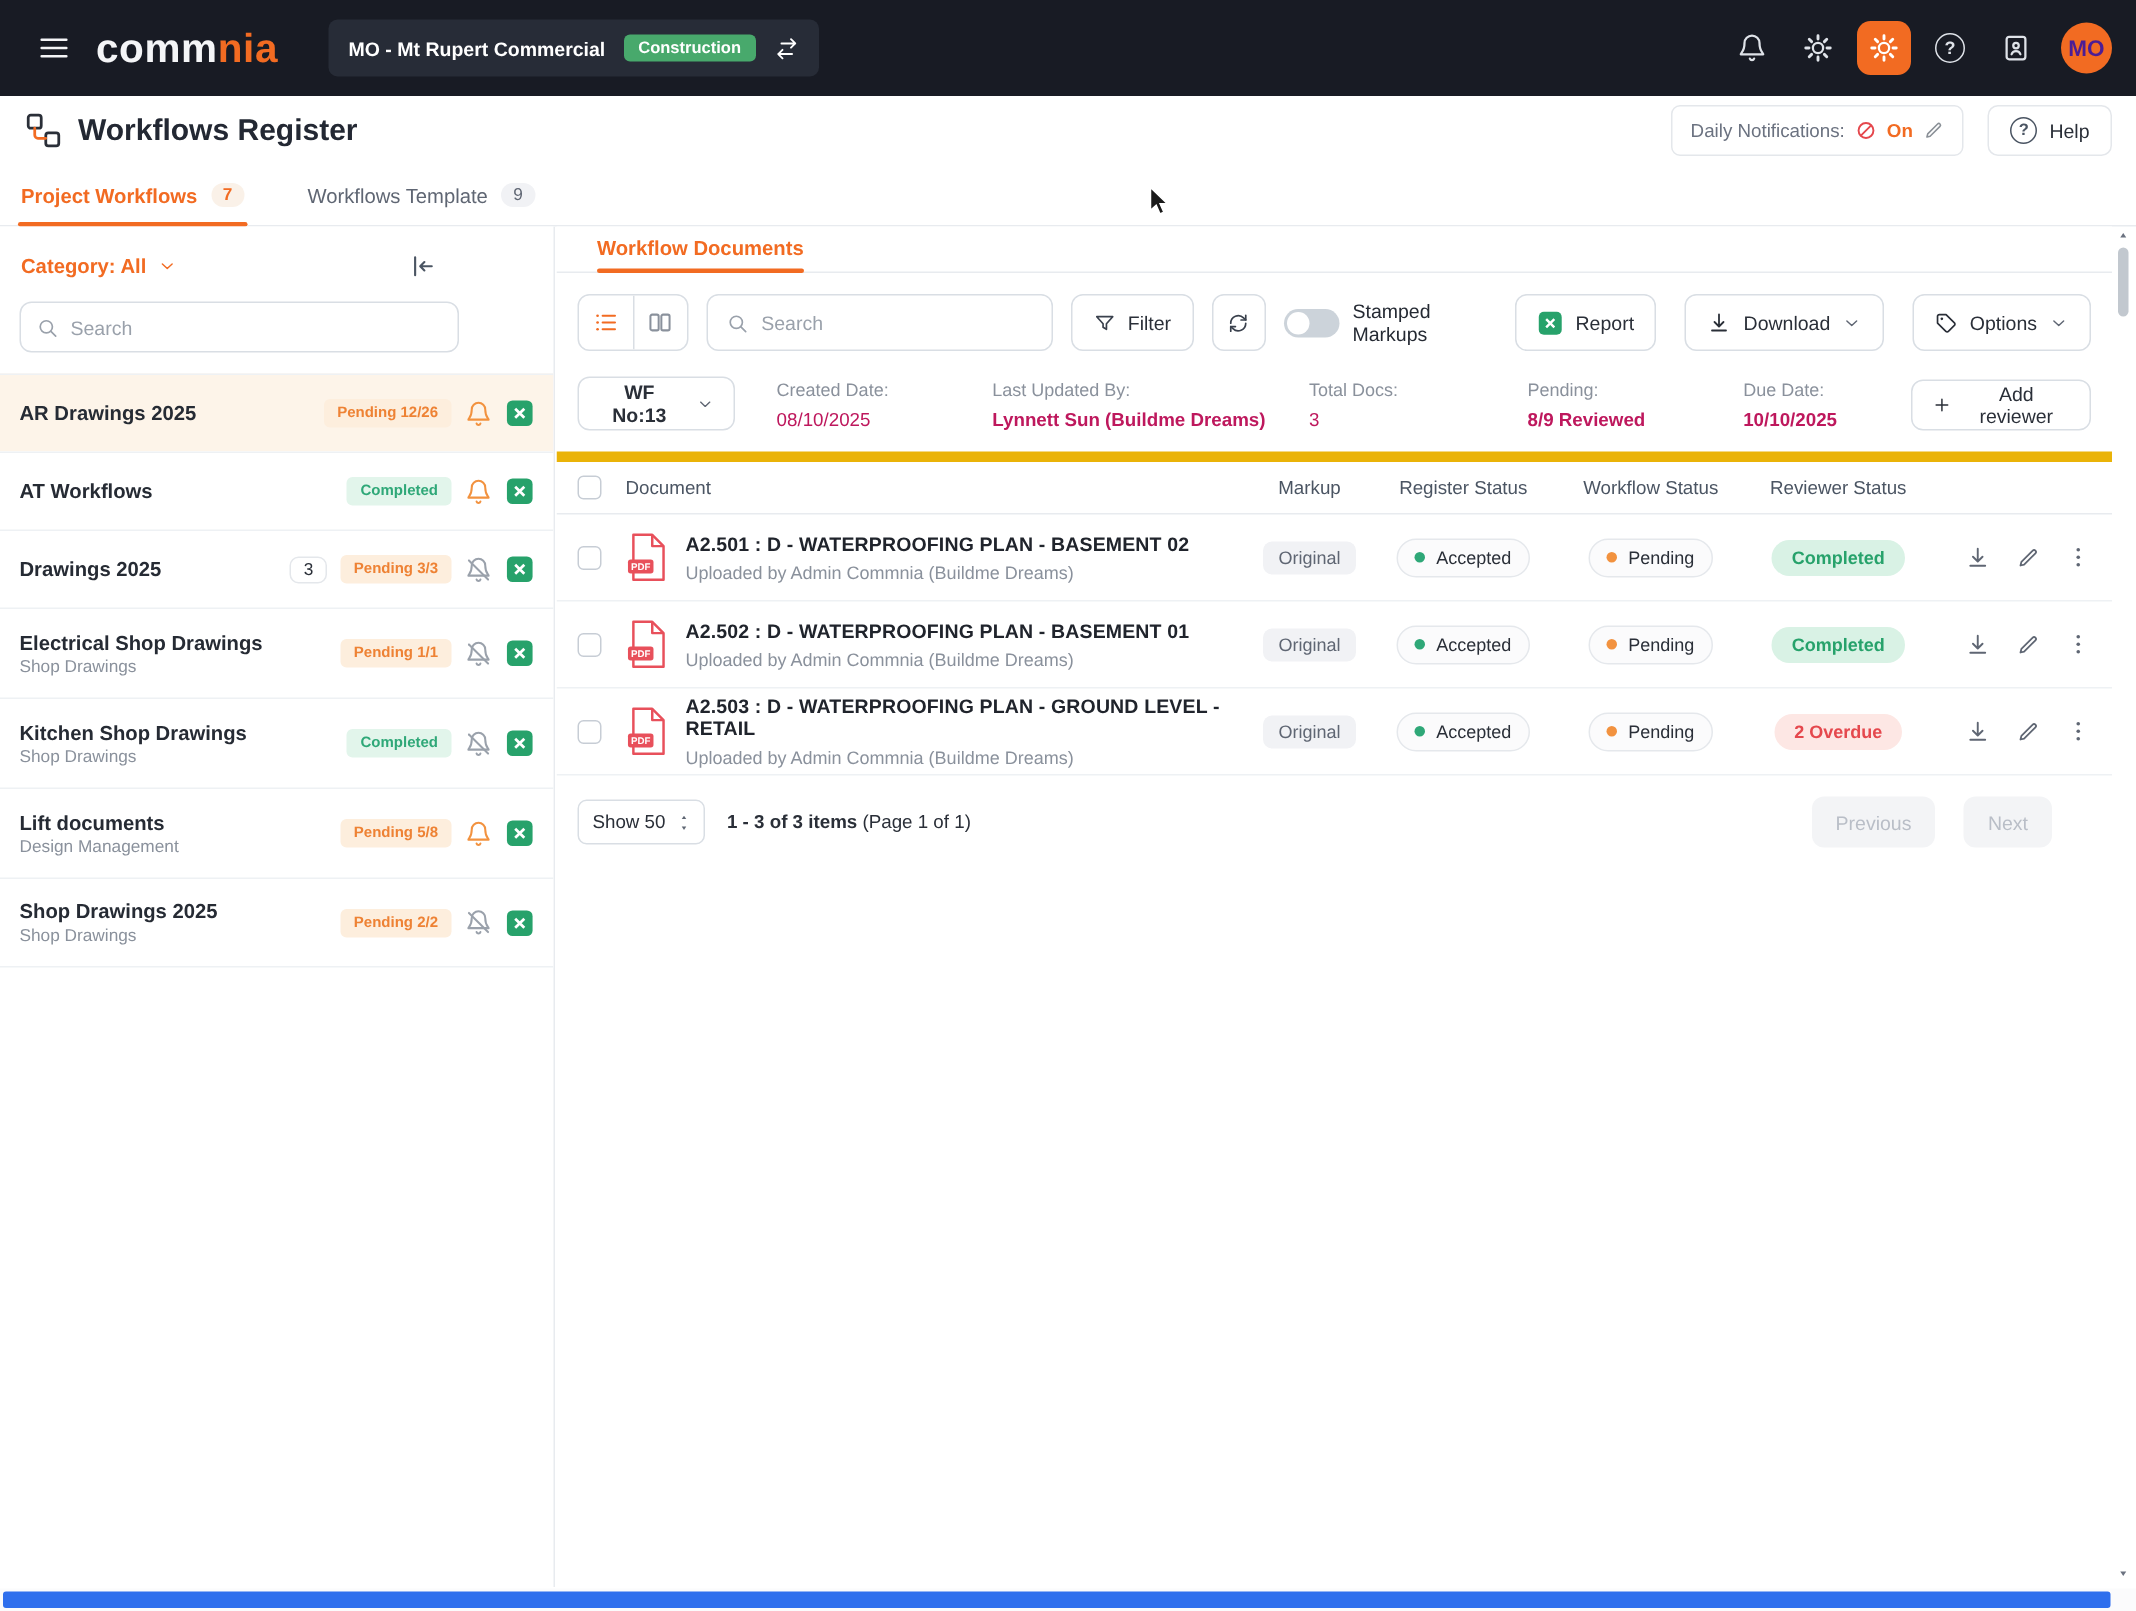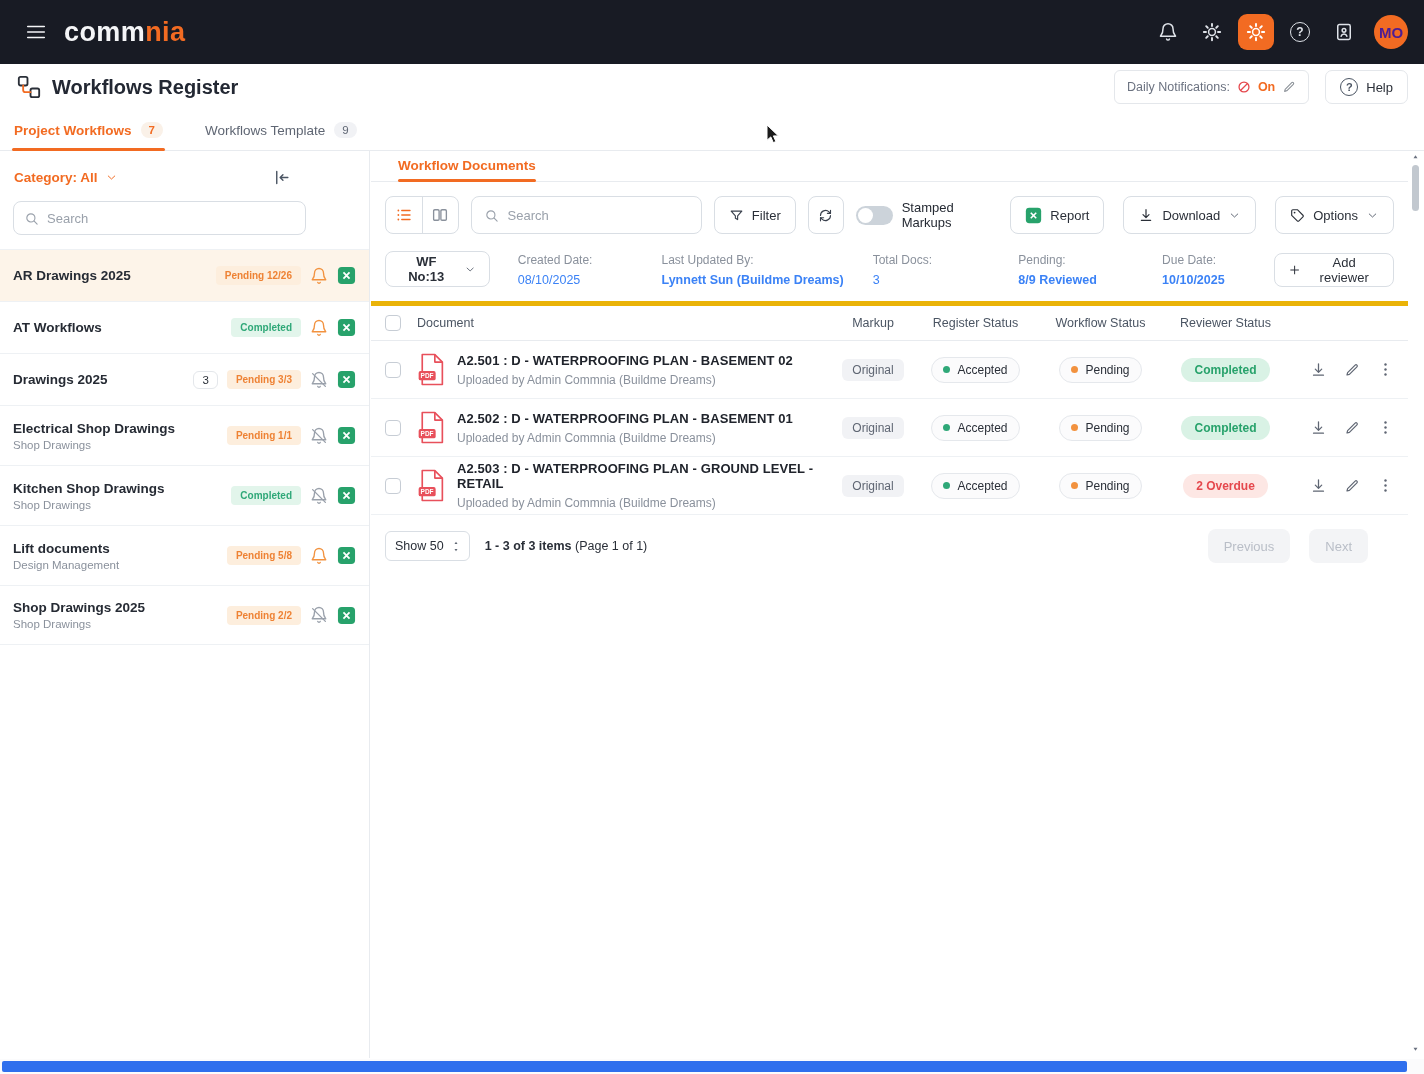--- a/index.html
+++ b/index.html
@@ -79,25 +79,25 @@
   .search input::placeholder{color:#9aa1ab}
   .btn{height:38px;border:1px solid #d9dee4;border-radius:8px;display:flex;align-items:center;gap:8px;padding:0 14px;font-size:13px;color:#2a2f38;background:#fff}
   .iconbtn{width:39px;padding:0;justify-content:center;color:#3a414d}
   .switch{width:37px;height:19px;border-radius:10px;background:#ccd3da;position:relative;flex:none}
   .switch::after{content:"";position:absolute;left:2px;top:2px;width:15px;height:15px;border-radius:50%;background:#fff}
   .tog-label{font-size:13px;color:#252a33;margin-left:-3px}
   .tb-right{margin-left:auto;display:flex;align-items:center;gap:19px}
   .chevc{color:#5f6673}
 
   
-  .info{display:flex;align-items:flex-start;padding:4px 14px 14px;border-bottom:5px solid #eab308}
+  .info{display:flex;align-items:flex-start;padding:4px 14px 14px;border-bottom:7px solid #eab308}
   .wfno{height:36px;border:1px solid #d9dee4;border-radius:8px;display:flex;align-items:center;gap:10px;padding:0 12px;font-size:13px;font-weight:700;background:#fff}
   .ifield{margin-left:28px;padding-top:2px}
   .ifield .lab{font-size:12px;color:#8a919c;margin-bottom:6px}
-  .ifield .val{font-size:12.5px;color:#3b82f6}
+  .ifield .val{font-size:12.5px;color:#be185d}
   .ifield .val.b{font-weight:700}
   .w1{width:122px}.w2{width:193px}.w3{width:124px}.w4{width:122px}.w5{width:118px}
   .addrev{margin-left:auto;margin-top:2px;height:34px;border:1px solid #d9dee4;border-radius:8px;display:flex;align-items:center;gap:7px;padding:0 13px;font-size:13px;background:#fff}
 
   
   .thead{display:flex;align-items:center;padding:9px 14px;color:#4b5563;font-size:12.5px;border-bottom:1px solid #e8ebef}
   .trow{display:flex;align-items:center;padding:0 14px;border-bottom:1px solid #eef1f4;height:58px}
   .cb{width:16px;height:16px;border:1.5px solid #c7cdd5;border-radius:4px;background:#fff;flex:none;display:inline-block}
   .c-doc{flex:1;display:flex;align-items:center;gap:13px;margin-left:16px;min-width:0}
   .doc-title{font-size:13px;font-weight:700;color:#20242c;letter-spacing:.1px}
@@ -231,20 +231,27 @@
   </defs>
 </svg>
 
 <header class="navbar">
   <button class="hamb">
     <svg class="ic" width="22" height="22" viewBox="0 0 24 24">
         <use href="#i-menu"></use>
       </svg>
   </button>
   <div class="logo"><span class="l1">comm</span><span class="l2">nia</span></div>
+  <div class="proj">
+    <span class="pname">MO - Mt Rupert Commercial</span>
+    <span class="badge-construction">Construction</span>
+    <svg class="ic" width="17" height="17" viewBox="0 0 24 24">
+        <use href="#i-swap"></use>
+      </svg>
+  </div>
   <div class="nav-right">
     <button class="nav-btn">
       <svg class="ic" width="20" height="20" viewBox="0 0 24 24">
           <use href="#i-bell"></use>
         </svg>
     </button>
     <button class="nav-btn">
       <svg class="ic" width="20" height="20" viewBox="0 0 24 24">
           <use href="#i-gear"></use>
         </svg>

